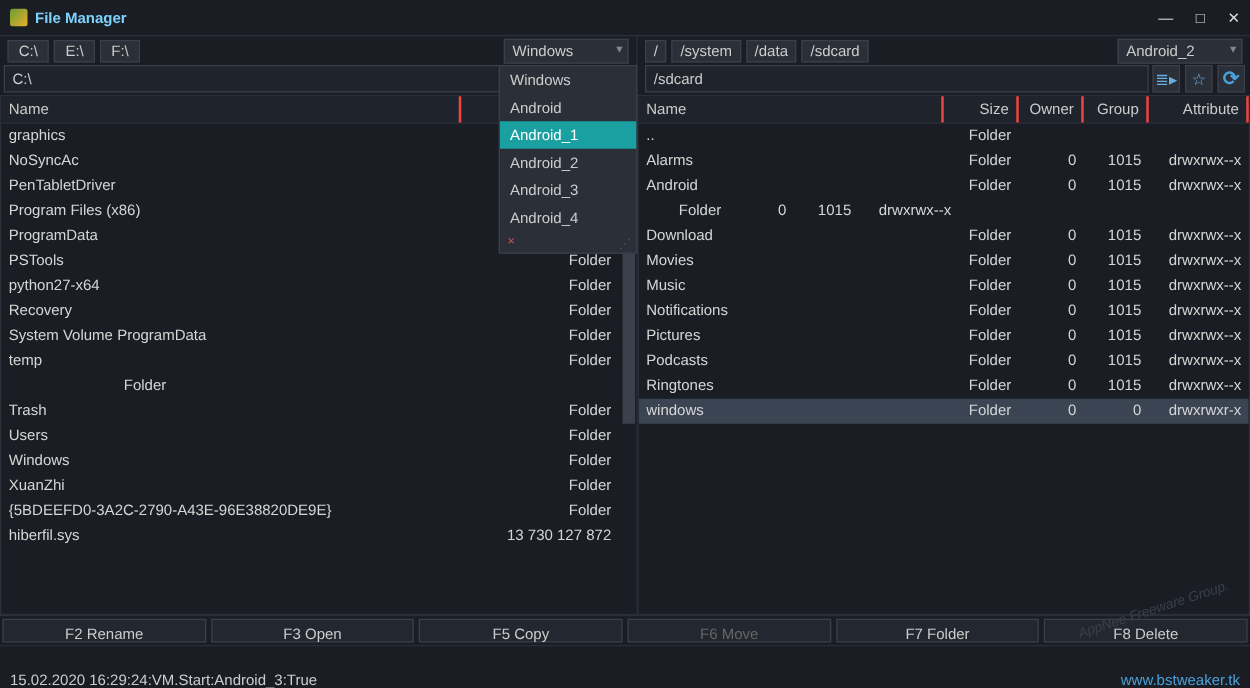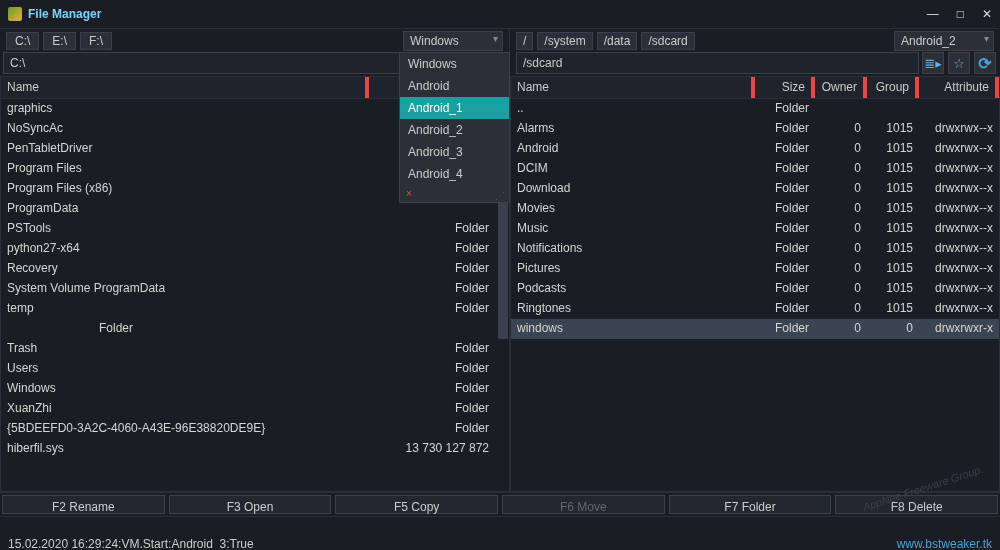--- a/index.html
+++ b/index.html
@@ -24,21 +24,21 @@
 .pathbar-right { flex: 1; margin: 0 3px 0 6px; }
 .iconbtn { width: 22px; height: 22px; border: 1px solid #3a404c; background: #2a2f38; color: #6aaee0; display: flex; align-items: center; justify-content: center; cursor: pointer; font-size: 13px; }
 .iconbtn.star { color: #6aaee0; }
 .iconbtn.refresh { color: #4aa0d8; font-size: 16px; font-weight: bold; }
 .rt-icons { display: flex; gap: 4px; margin-right: 4px; }
 .panes { display: flex; height: 416px; }
 .pane { display: flex; flex-direction: column; border: 1px solid #2a2f38; }
 .pane.left { width: 510px; }
 .pane.right { flex: 1; }
 .cols { display: flex; background: #1f232b; border-bottom: 1px solid #2a2f38; height: 22px; }
-.colh { padding: 3px 6px; border-right: 4px solid #ef4444; color: #ccc; }
+.colh { padding: 3px 6px; border-right: 2px solid #ef4444; color: #ccc; }
 .filelist { flex: 1; overflow: hidden; position: relative; }
 .row { display: flex; padding: 2px 6px; height: 20px; color: #d6d6d6; cursor: pointer; }
 .row.sel { background: #3a4452; }
 .cell { overflow: hidden; white-space: nowrap; text-overflow: clip; }
 .scroll-ind { position: absolute; right: 0; top: 0; bottom: 0; width: 12px; background: #1a1d23; }
 .scroll-thumb { position: absolute; right: 1px; width: 10px; background: #3a404c; }
 .dropdown { position: absolute; left: 399px; top: 52px; width: 111px; background: #2a2f38; border: 1px solid #3a404c; z-index: 10; }
 .dd-item { padding: 4px 8px; color: #ccc; cursor: pointer; }
 .dd-item.sel { background: #1aa0a0; color: #fff; }
 .dd-close { text-align: left; padding: 3px 4px 3px 6px; color: #cc5555; cursor: pointer; font-size: 10px; position: relative; }
@@ -106,24 +106,20 @@
         </div>
         <div class="row">
           <div class="cell" style="flex:1">NoSyncAc</div>
           <div class="cell" style="width:140px;text-align:right;padding-right:14px"></div>
         </div>
         <div class="row">
           <div class="cell" style="flex:1">PenTabletDriver</div>
           <div class="cell" style="width:140px;text-align:right;padding-right:14px"></div>
         </div>
         <div class="row">
-          <div class="cell" style="flex:1">Program Files</div>
-          <div class="cell" style="width:140px;text-align:right;padding-right:14px"></div>
-        </div>
-        <div class="row">
           <div class="cell" style="flex:1">Program Files (x86)</div>
           <div class="cell" style="width:140px;text-align:right;padding-right:14px"></div>
         </div>
         <div class="row">
           <div class="cell" style="flex:1">ProgramData</div>
           <div class="cell" style="width:140px;text-align:right;padding-right:14px"></div>
         </div>
         <div class="row">
           <div class="cell" style="flex:1">PSTools</div>
           <div class="cell" style="width:140px;text-align:right;padding-right:14px">Folder</div>
@@ -157,21 +153,21 @@
         </div>
         <div class="row">
           <div class="cell" style="flex:1">Windows</div>
           <div class="cell" style="width:140px;text-align:right;padding-right:14px">Folder</div>
         </div>
         <div class="row">
           <div class="cell" style="flex:1">XuanZhi</div>
           <div class="cell" style="width:140px;text-align:right;padding-right:14px">Folder</div>
         </div>
         <div class="row">
-          <div class="cell" style="flex:1">{5BDEEFD0-3A2C-4060-A43E-96E38820DE9E}</div>
+          <div class="cell" style="flex:1">{5BDEEFD0-3A2C-2790-A43E-96E38820DE9E}</div>
           <div class="cell" style="width:140px;text-align:right;padding-right:14px">Folder</div>
         </div>
         <div class="row">
           <div class="cell" style="flex:1">hiberfil.sys</div>
           <div class="cell" style="width:140px;text-align:right;padding-right:14px">13 730 127 872</div>
         </div>
         <div class="scroll-ind">
           <div class="scroll-thumb" style="top:60px;height:180px"></div>
         </div>
     </div>
@@ -200,21 +196,20 @@
           <div class="cell" style="width:80px;text-align:right">drwxrwx--x</div>
         </div>
         <div class="row">
           <div class="cell" style="flex:1">Android</div>
           <div class="cell" style="width:60px;text-align:right">Folder</div>
           <div class="cell" style="width:52px;text-align:right">0</div>
           <div class="cell" style="width:52px;text-align:right">1015</div>
           <div class="cell" style="width:80px;text-align:right">drwxrwx--x</div>
         </div>
         <div class="row">
-          <div class="cell" style="flex:1">DCIM</div>
           <div class="cell" style="width:60px;text-align:right">Folder</div>
           <div class="cell" style="width:52px;text-align:right">0</div>
           <div class="cell" style="width:52px;text-align:right">1015</div>
           <div class="cell" style="width:80px;text-align:right">drwxrwx--x</div>
         </div>
         <div class="row">
           <div class="cell" style="flex:1">Download</div>
           <div class="cell" style="width:60px;text-align:right">Folder</div>
           <div class="cell" style="width:52px;text-align:right">0</div>
           <div class="cell" style="width:52px;text-align:right">1015</div>

